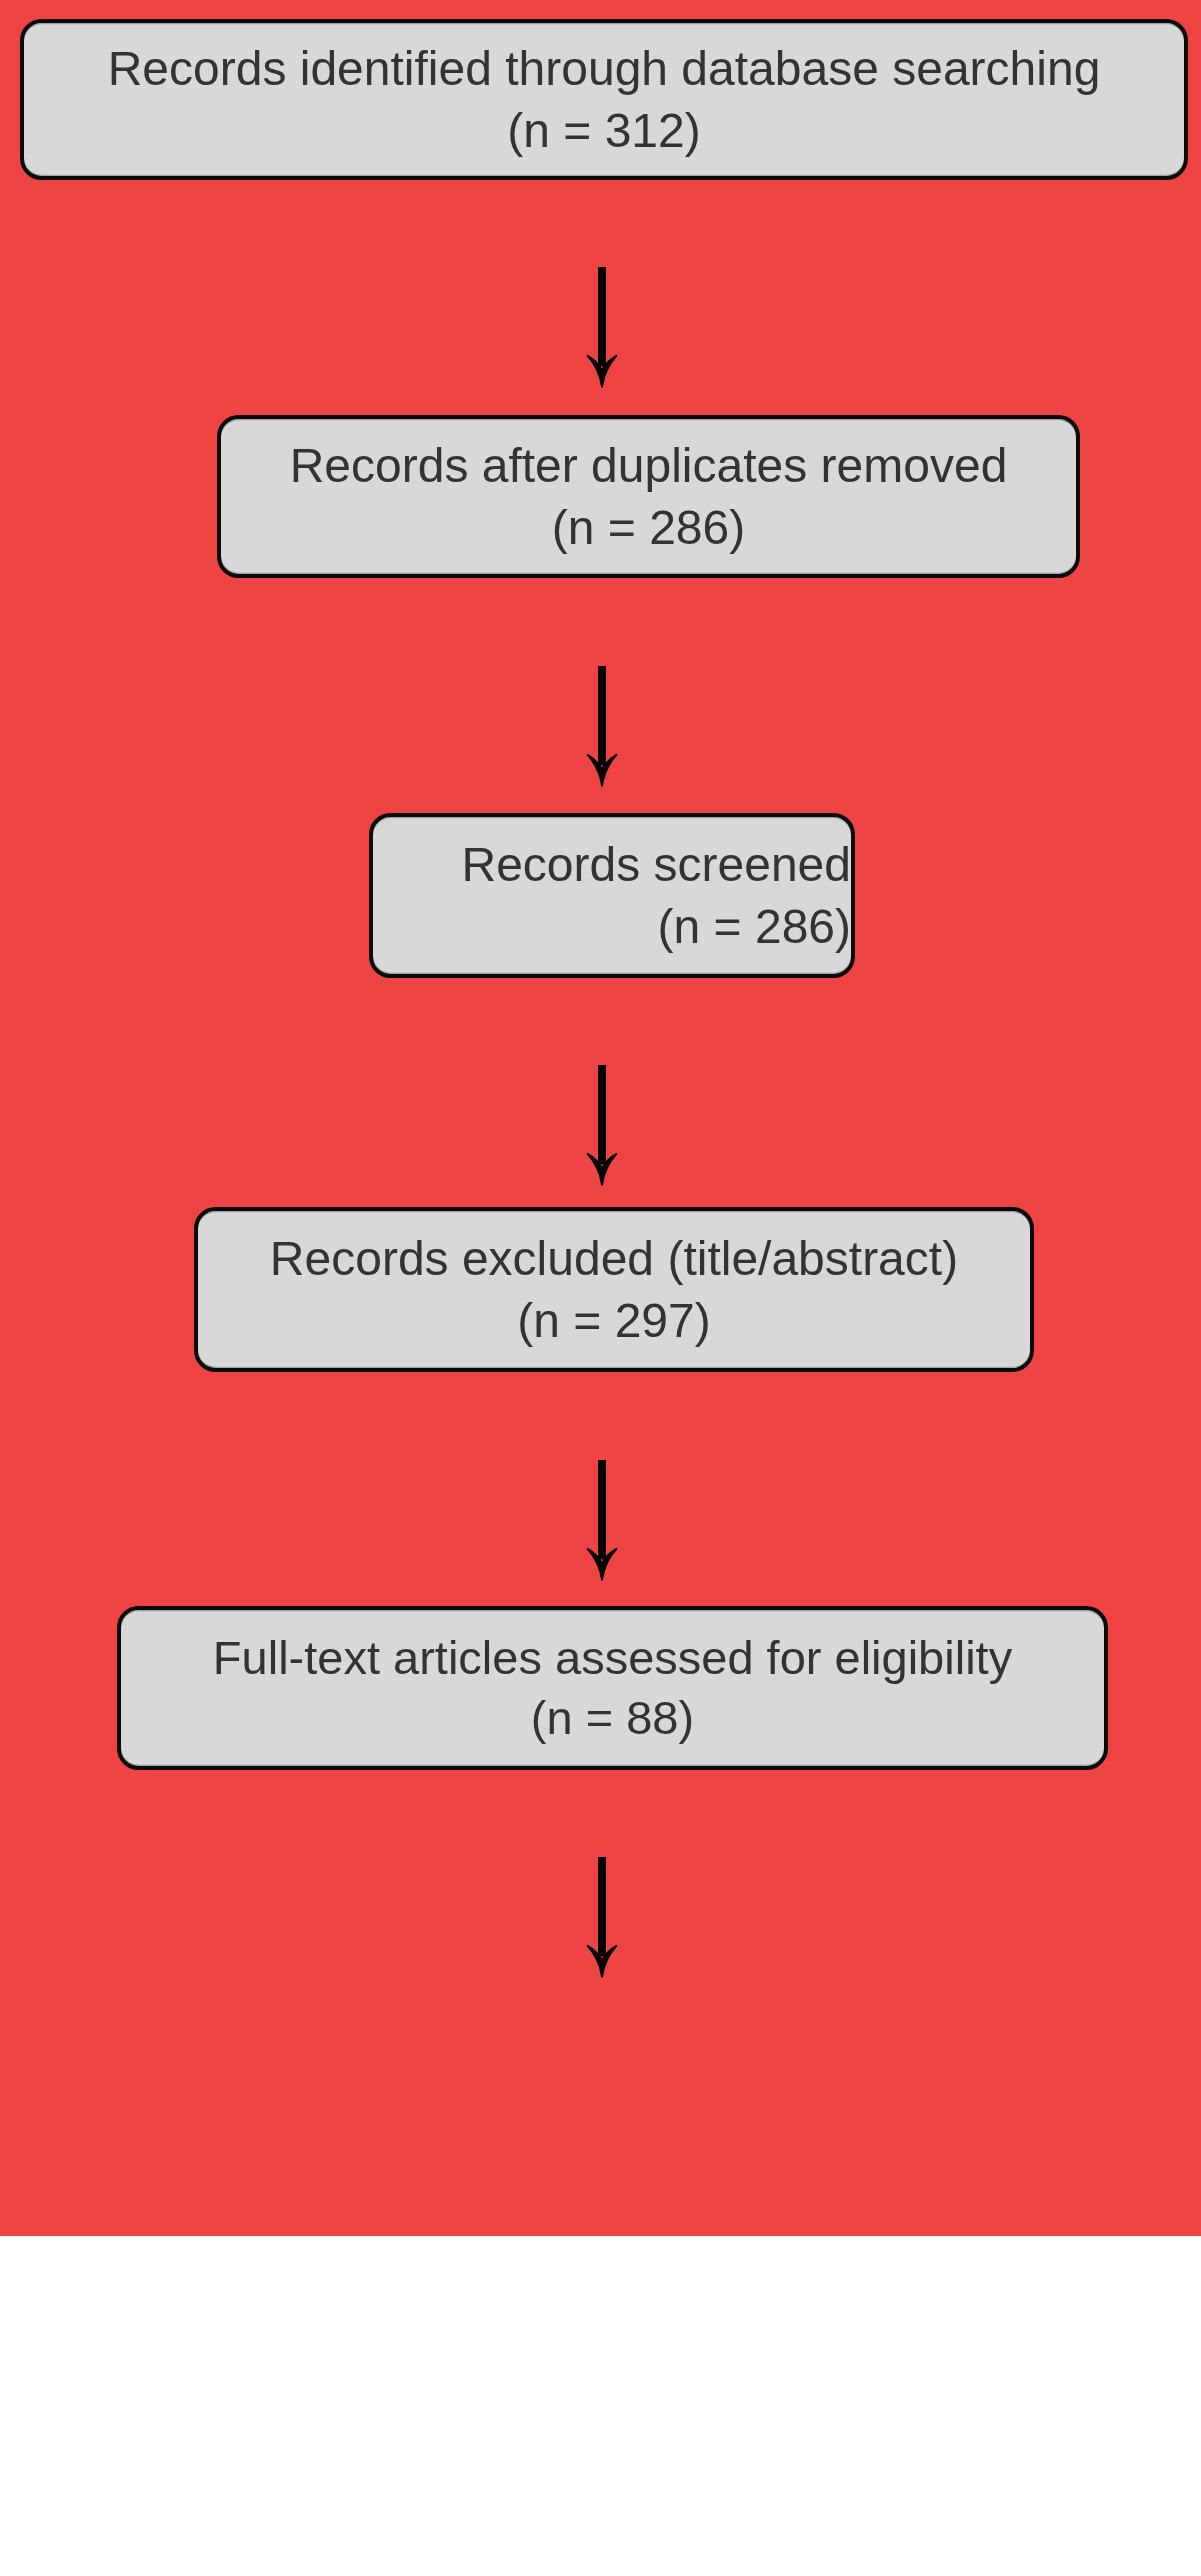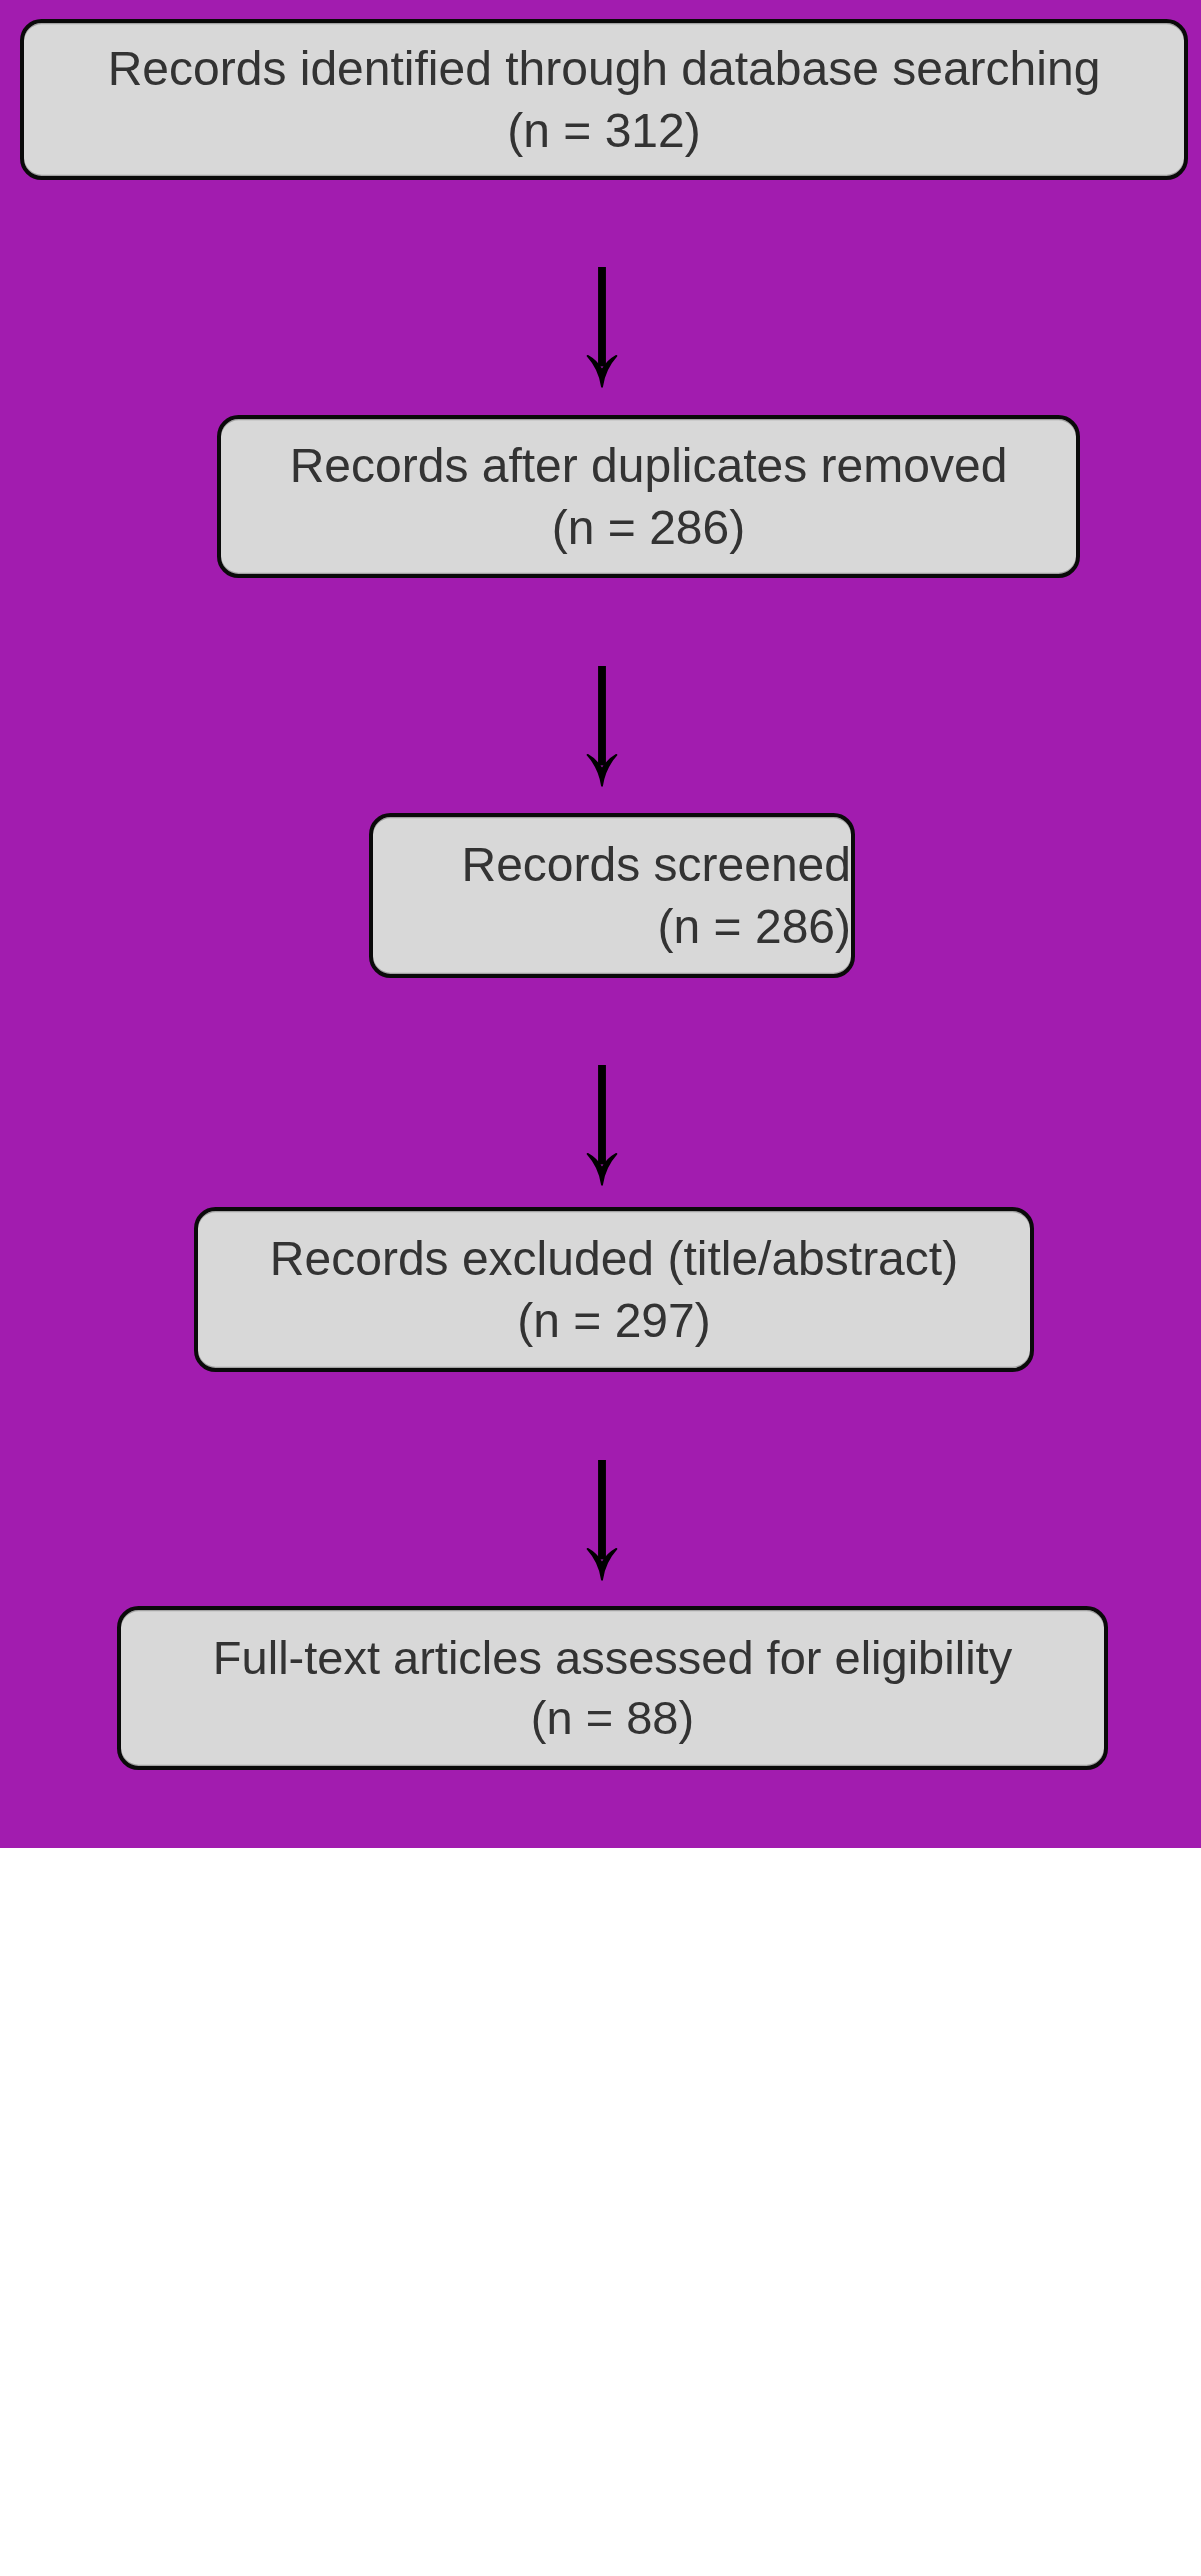--- a/index.html
+++ b/index.html
@@ -3,22 +3,22 @@
 <meta charset="utf-8">
 <style>
   html, body {
     margin: 0;
     padding: 0;
     background: #ffffff;
   }
   .page {
     position: relative;
     width: 1202px;
-    height: 1848px;
-    background: #a21caf;
+    height: 2236px;
+    background: #ef4444;
     font-family: "Liberation Sans", "DejaVu Sans", sans-serif;
     overflow: hidden;
   }
   .box {
     position: absolute;
     box-sizing: border-box;
     background: #d8d8d8;
     border: 4.7px solid #0a0a0a;
     border-radius: 21.6px;
     color: #333333;

